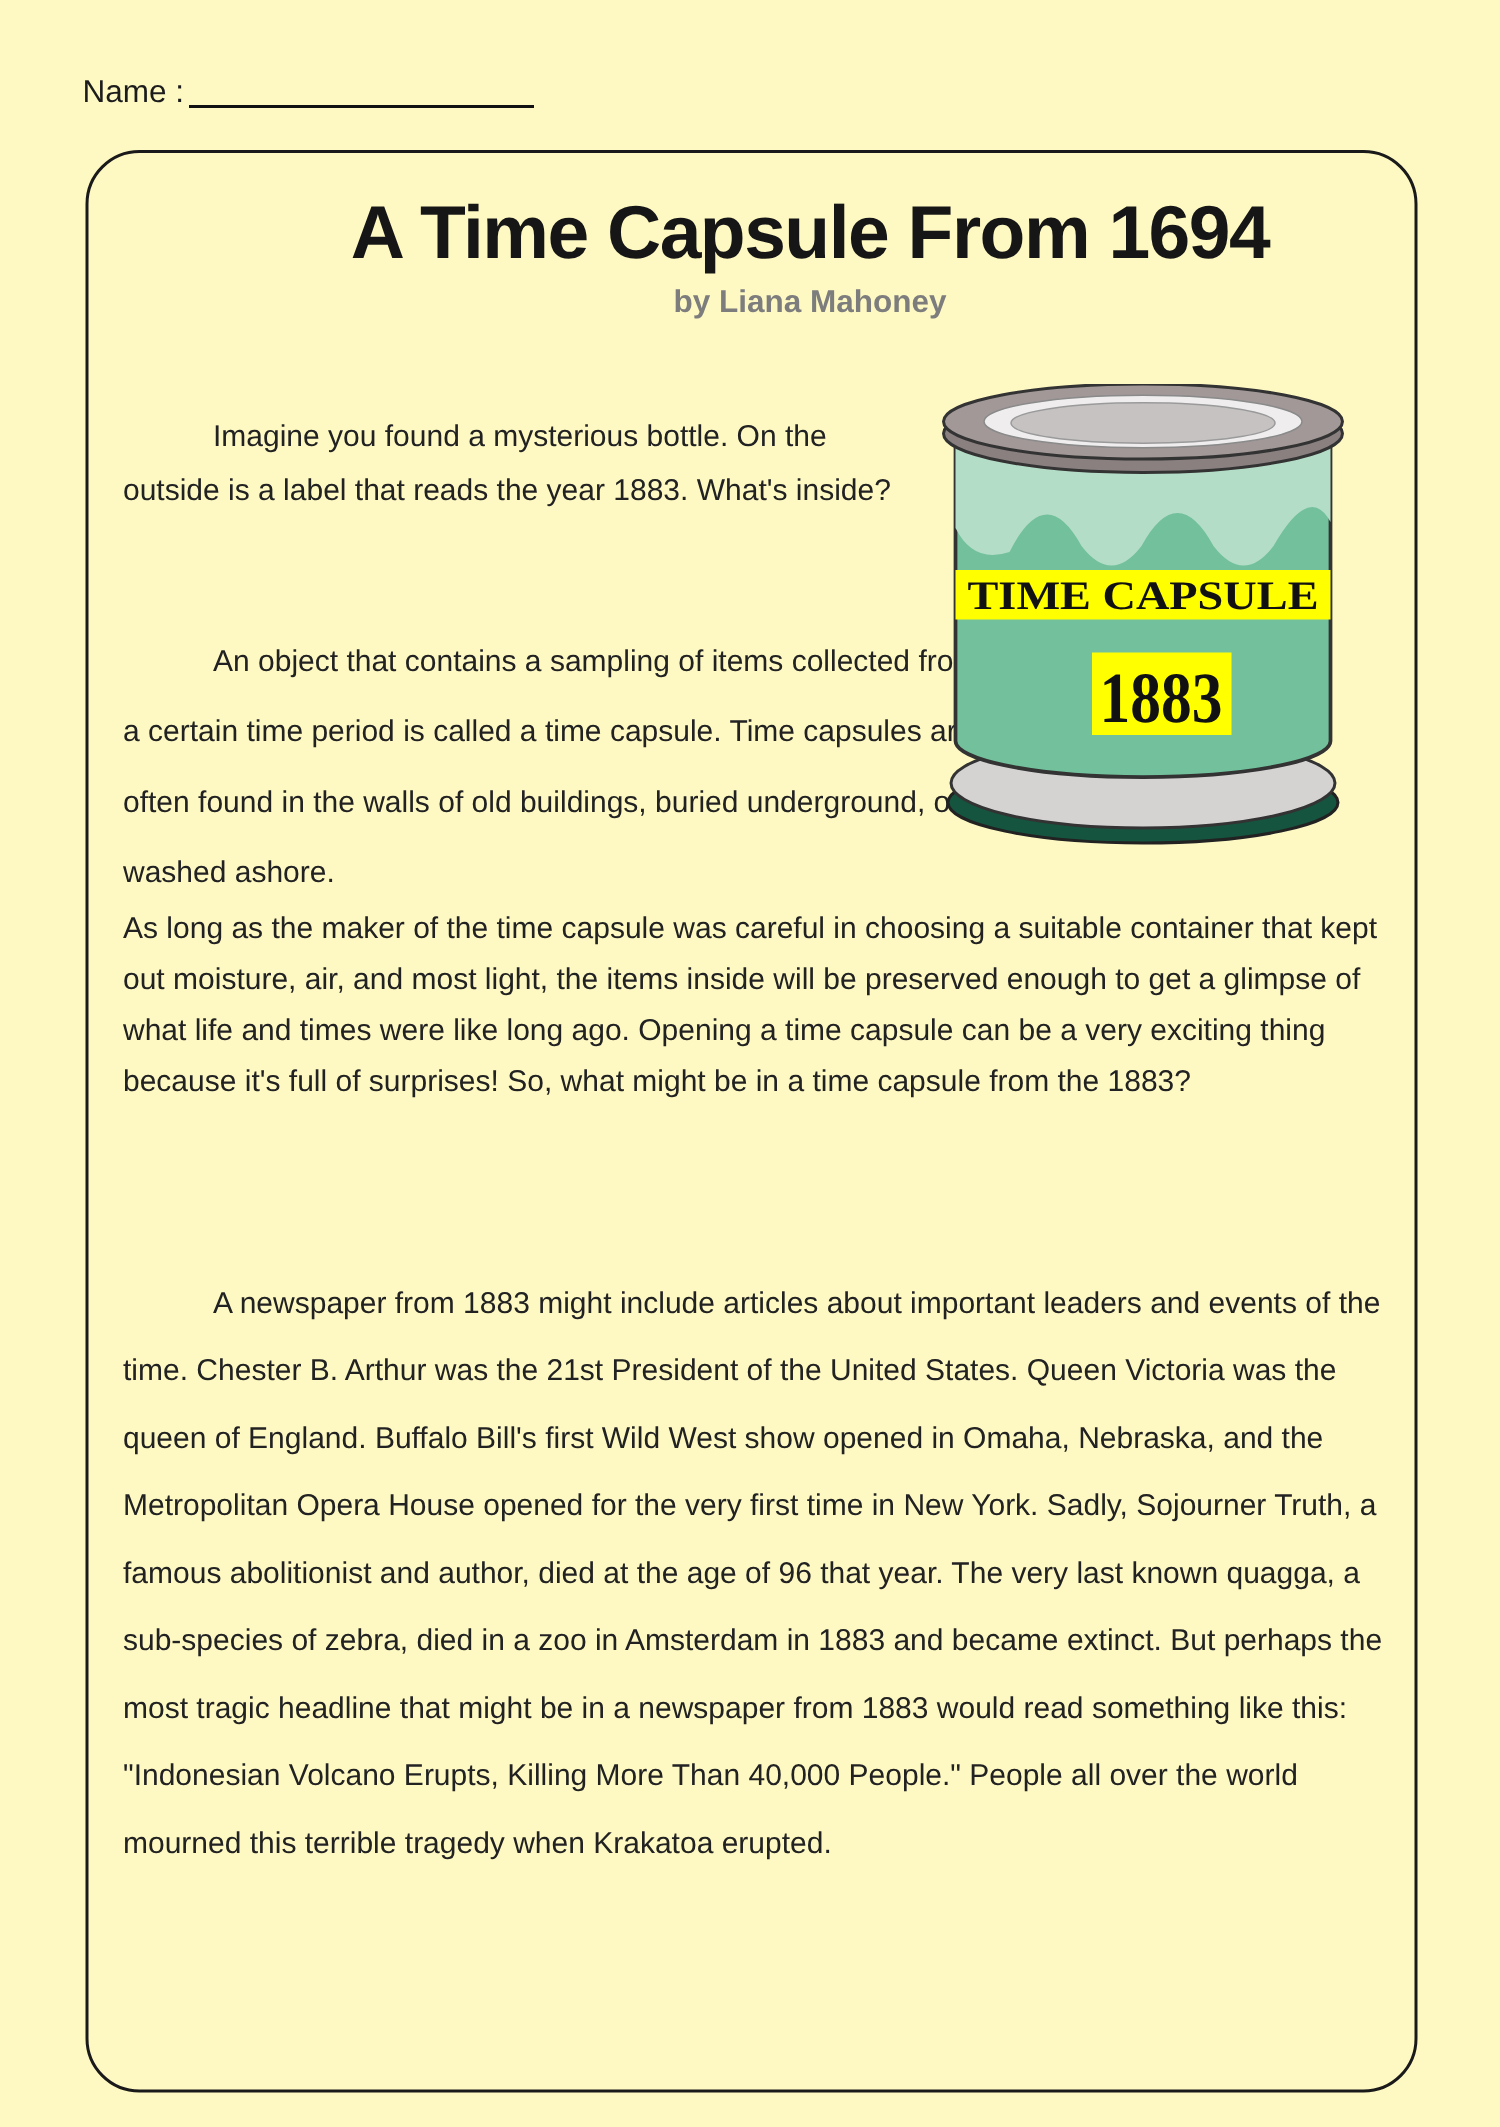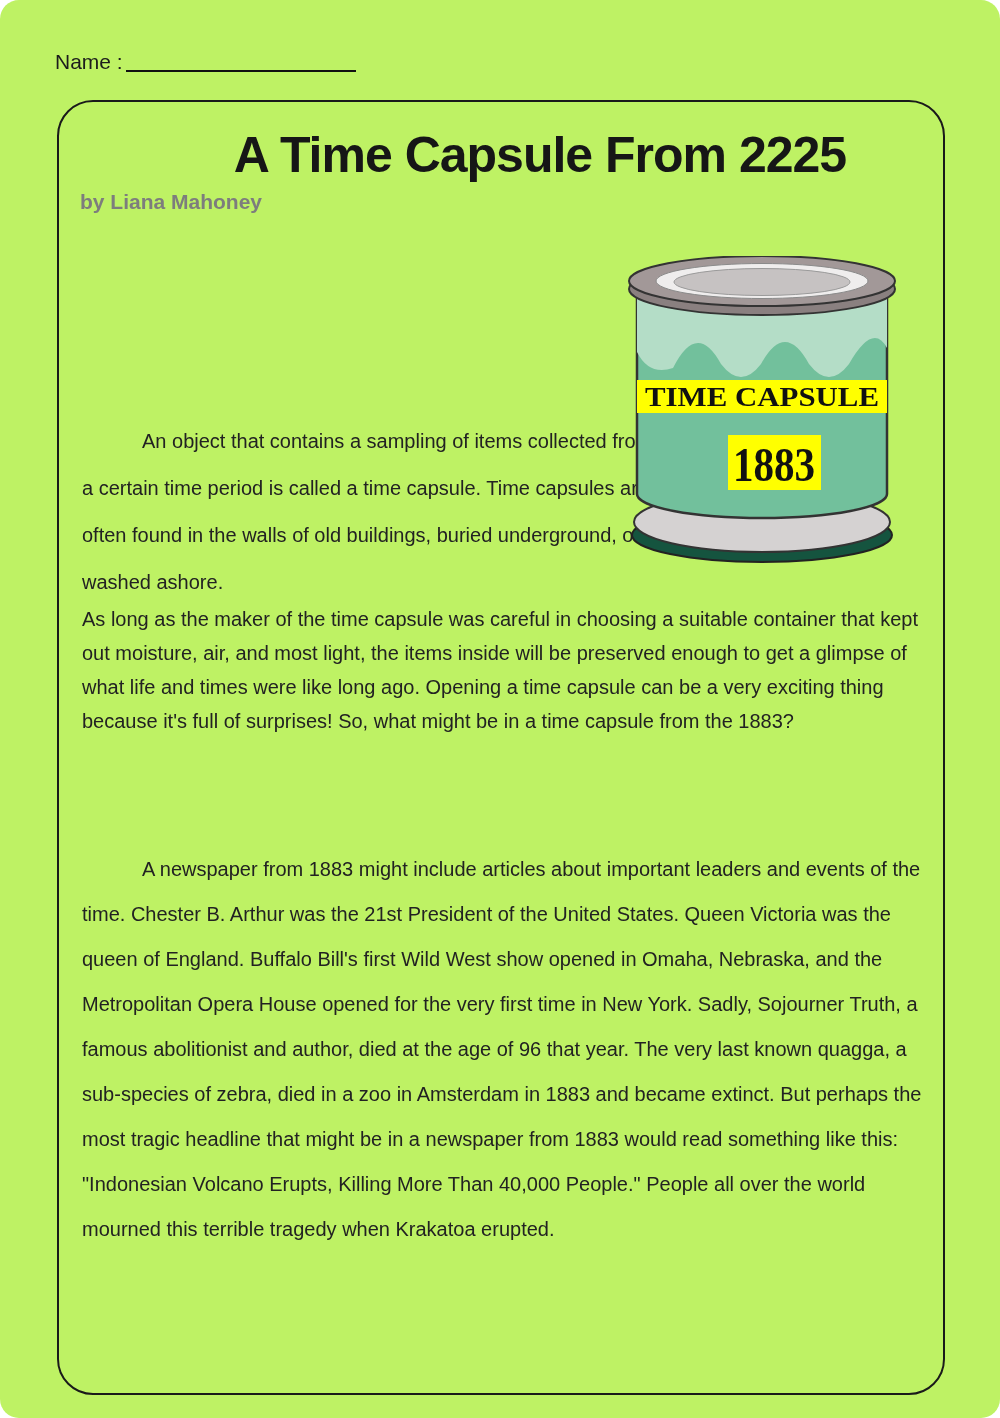--- a/index.html
+++ b/index.html
@@ -1,39 +1,39 @@
 <!DOCTYPE html>
 <html><head>
 <meta charset="utf-8">
 <style>
   * { margin:0; padding:0; box-sizing:border-box; }
   html,body { background:#ffffff; }
   .page {
     position:relative; width:1000px; height:1418px;
-    background:#bef264; overflow:hidden;
-    font-family:"Liberation Sans", sans-serif; color:#1c1c1c;border-radius:19px;
+    background:#fef9c3; overflow:hidden;
+    font-family:"Liberation Sans", sans-serif; color:#1c1c1c;
   }
   .name-row { position:absolute; left:55px; top:50px; font-size:21px; }
   .name-row .lbl { vertical-align:top; }
   .name-line {
     display:inline-block; width:230px; height:22px;
     border-bottom:2px solid #111; margin-left:3px;
   }
   .sheet-border {
     position:absolute; left:57px; top:100px; width:888px; height:1295px;
     border:2px solid #1a1a1a; border-radius:36px; background:transparent;
   }
   .title {
     position:absolute; left:80px; top:126px; width:920px;
     text-align:center; font-size:50px; font-weight:bold;
     letter-spacing:-1px; color:#161616;
   }
   .byline {
     position:absolute; left:80px; top:190px; width:920px;
-    font-size:21px; font-weight:bold; color:#7d7d7d;
+    text-align:center; font-size:21px; font-weight:bold; color:#7d7d7d;
   }
   .para { position:absolute; left:82px; font-size:20px; color:#222; }
   .p1 { top:273px; width:520px; line-height:36px; text-indent:60px; }
   .p2 { top:418px; width:575px; line-height:47px; text-indent:60px; }
   .p3 { top:602px; width:862px; line-height:34px; }
   .p4 { top:847px; width:862px; line-height:45px; text-indent:60px; }
   .p5 { top:1328px; width:862px; line-height:36px; text-indent:55px; }
   .can { position:absolute; left:628px; top:256px; width:269px; height:330px; }
   .can text { font-family:"Liberation Serif", serif; font-weight:bold; fill:#111; }
 </style>
@@ -41,23 +41,24 @@
 <body>
 
 <div class="page">
 
   <div class="name-row">
     <span class="lbl">Name :</span><span class="name-line"></span>
   </div>
 
   <div class="sheet-border"></div>
 
-  <h1 class="title">A Time Capsule From 2225</h1>
+  <h1 class="title">A Time Capsule From 1694</h1>
   <div class="byline">by Liana Mahoney</div>
 
+  <p class="para p1">Imagine you found a mysterious bottle. On the outside is a label that reads the year 1883. What's inside?</p>
   <p class="para p2">An object that contains a sampling of items collected from a certain time period is called a time capsule. Time capsules are often found in the walls of old buildings, buried underground, or washed ashore.</p>
   <p class="para p3">As long as the maker of the time capsule was careful in choosing a suitable container that kept out moisture, air, and most light, the items inside will be preserved enough to get a glimpse of what life and times were like long ago. Opening a time capsule can be a very exciting thing because it's full of surprises! So, what might be in a time capsule from the 1883?</p>
   <p class="para p4">A newspaper from 1883 might include articles about important leaders and events of the time. Chester B. Arthur was the 21st President of the United States. Queen Victoria was the queen of England. Buffalo Bill's first Wild West show opened in Omaha, Nebraska, and the Metropolitan Opera House opened for the very first time in New York. Sadly, Sojourner Truth, a famous abolitionist and author, died at the age of 96 that year. The very last known quagga, a sub-species of zebra, died in a zoo in Amsterdam in 1883 and became extinct. But perhaps the most tragic headline that might be in a newspaper from 1883 would read something like this: "Indonesian Volcano Erupts, Killing More Than 40,000 People." People all over the world mourned this terrible tragedy when Krakatoa erupted.</p>
 
   <svg class="can" viewBox="0 0 269 330" xmlns="http://www.w3.org/2000/svg">
 
     <ellipse cx="134" cy="279" rx="130" ry="27" stroke="#222" stroke-width="2" fill="#15543f"></ellipse>
 
     <ellipse cx="134" cy="266" rx="128" ry="30" stroke="#333" stroke-width="2" fill="#d5d2d2"></ellipse>
 

